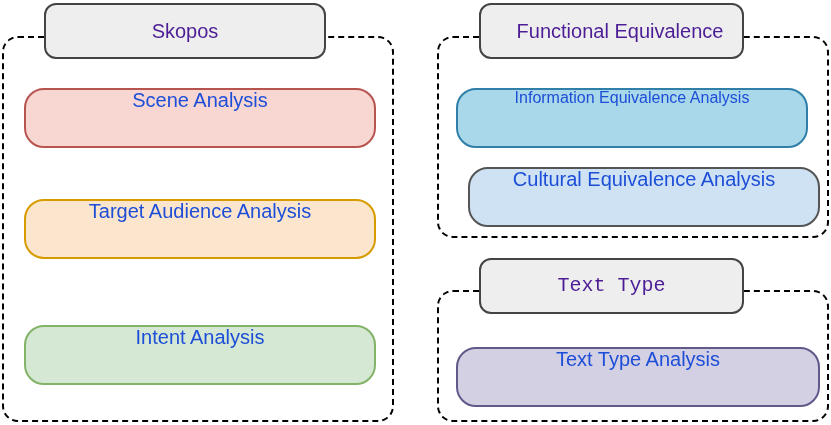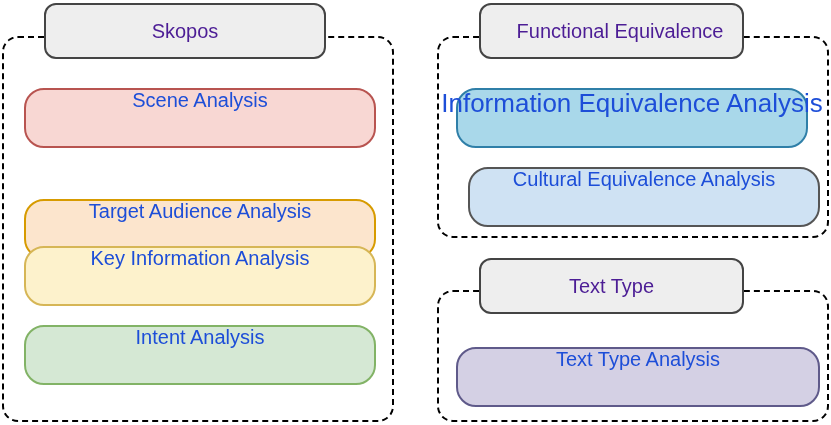--- a/index.html
+++ b/index.html
@@ -43,21 +43,21 @@
     display: flex;
     align-items: center;
     justify-content: center;
     color: #4c1d95;
     font-size: 20px;
     line-height: 1;
     z-index: 5;
   }
   #header-skopos     { left: 44px;  top: 3px;   width: 282px; height: 56px; }
   #header-functional { left: 479px; top: 3px;   width: 265px; height: 56px; padding-left: 17px; }
-  #header-texttype   { left: 479px; top: 258px; width: 265px; height: 56px; }
+  #header-texttype   { left: 479px; top: 258px; width: 265px; height: 56px; font-family: Liberation Mono, monospace; }
 
   
   .node {
     position: absolute;
     box-sizing: border-box;
     border-width: 2.5px;
     border-style: solid;
     border-radius: 20px;
     display: flex;
     align-items: flex-start;
@@ -81,44 +81,41 @@
 
   
   #node-infoequiv { left: 456px; top: 88px;  width: 352px; height: 60px;
                     background: #a9d8ea; border-color: #2f7fa8; }
   #node-cultequiv { left: 468px; top: 167px; width: 352px; height: 60px;
                     background: #cfe2f3; border-color: #555555; }
   #node-texttype  { left: 456px; top: 340px; width: 364px; height: 60px;
                     background: #d4d0e4; border-color: #5f5a8a; margin-top: 7px; }
 
   .node-label, .header-label { pointer-events: none; white-space: nowrap; }
-  #node-infoequiv .node-label { font-size: 26px; }
+  #node-infoequiv .node-label { font-size: 16px; }
 </style>
 </head>
 <body>
 
 <div id="canvas">
 
   <div class="group" id="group-skopos"></div>
 
   <div class="header-chip" id="header-skopos">
     <span class="header-label">Skopos</span>
   </div>
 
   <div class="node" id="node-scene">
     <span class="node-label">Scene Analysis</span>
   </div>
 
   <div class="node" id="node-target">
     <span class="node-label">Target Audience Analysis</span>
   </div>
 
-  <div class="node" id="node-keyinfo">
-    <span class="node-label">Key Information Analysis</span>
-  </div>
 
   <div class="node" id="node-intent">
     <span class="node-label">Intent Analysis</span>
   </div>
 
   <div class="group" id="group-functional"></div>
 
   <div class="header-chip" id="header-functional">
     <span class="header-label">Functional Equivalence</span>
   </div>

